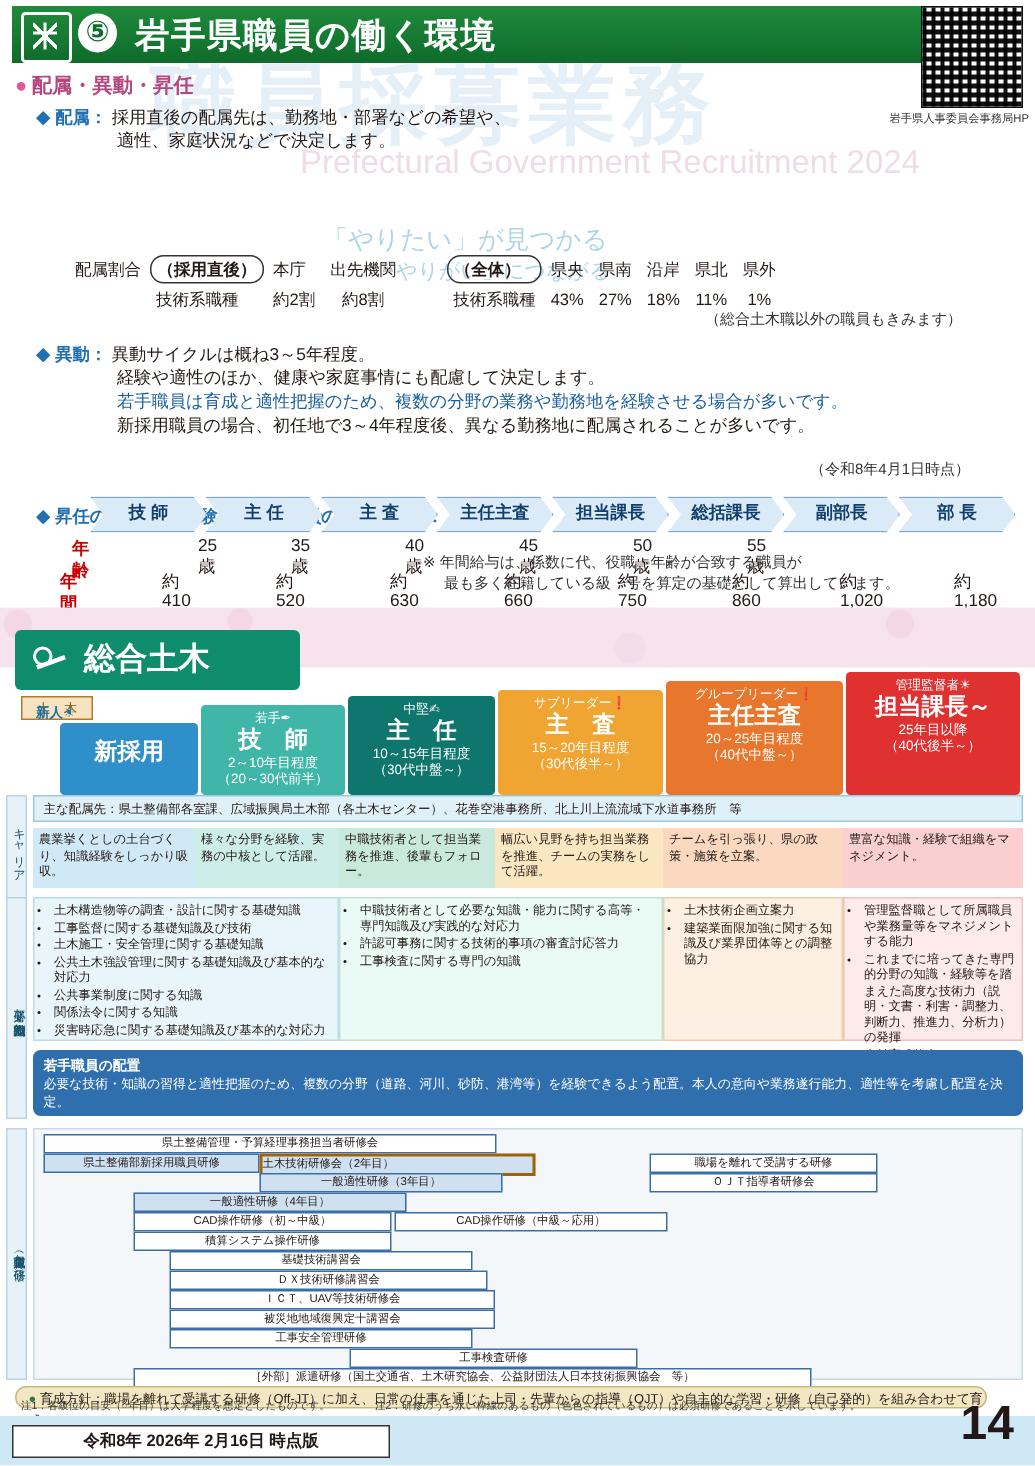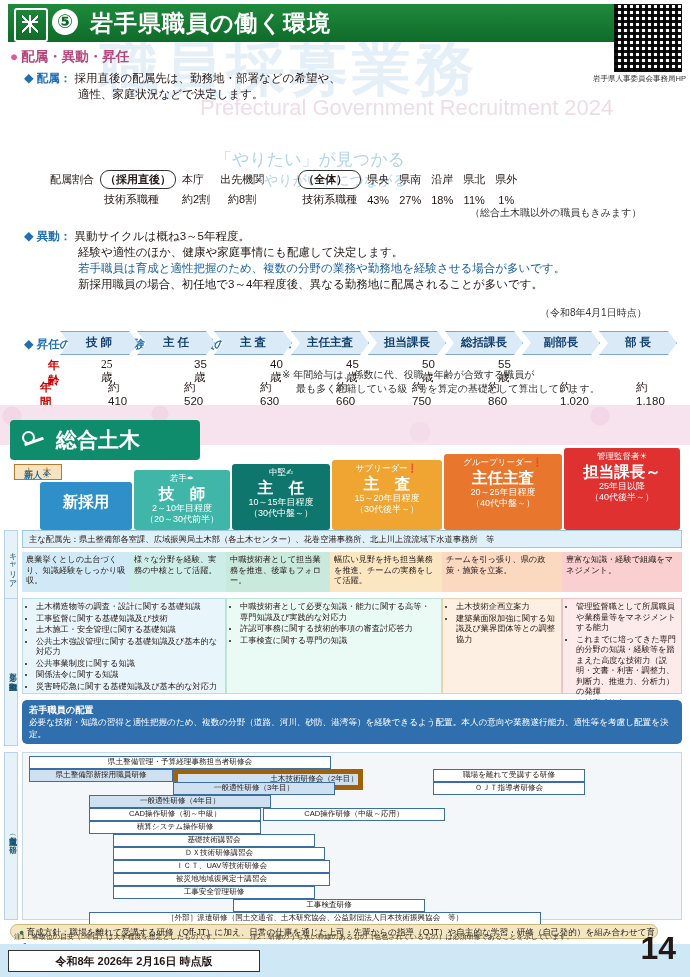--- a/index.html
+++ b/index.html
@@ -167,21 +167,21 @@
       <div class="chev" style="width:76px">主 査</div>
       <div class="chev" style="width:76px">主任主査</div>
       <div class="chev" style="width:76px">担当課長</div>
       <div class="chev" style="width:76px">総括課長</div>
       <div class="chev" style="width:76px">副部長</div>
       <div class="chev" style="width:76px">部 長</div>
     </div>
 
     <div class="ages" style="left:8px;top:268px;">
       <span class="lbl-red" style="position:absolute;left:40px;top:42px;">年　齢</span>
-      <span style="position:absolute;left:93px;top:42px;font-family:Liberation Serif, serif;">25歳</span>
+      <span style="position:absolute;left:124px;top:42px;">25歳</span>
       <span style="position:absolute;left:186px;top:42px;">35歳</span>
       <span style="position:absolute;left:262px;top:42px;">40歳</span>
       <span style="position:absolute;left:338px;top:42px;">45歳</span>
       <span style="position:absolute;left:414px;top:42px;">50歳</span>
       <span style="position:absolute;left:490px;top:42px;">55歳</span>
     </div>
 
     <div class="sal" style="left:8px;top:290px;">
       <span class="lbl-red" style="position:absolute;left:32px;top:42px;">年間給与</span>
       <span style="position:absolute;left:100px;top:42px;">約410万円</span>
@@ -298,21 +298,21 @@
         <b>若手職員の配置</b><br>
         <span>必要な技術・知識の習得と適性把握のため、複数の分野（道路、河川、砂防、港湾等）を経験できるよう配置。本人の意向や業務遂行能力、適性等を考慮し配置を決定。</span>
       </div>
     </div>
 
     <div class="leftcol" style="top:332px;height:168px;">職員育成（主な研修）</div>
     <div style="position:absolute;left:18px;top:332px;width:660px;height:168px;background:#f3f7fa;border:1px solid #c9d9e4;box-sizing:border-box;">
       <div style="position:relative;width:100%;height:100%;" id="training-box">
         <div class="tr-item" style="position:absolute;left:6px;top:3px;width:300px;height:11px;border:1px solid #3a6ea5;background:#fff;font-size:7.6px;line-height:10px;text-align:center;">県土整備管理・予算経理事務担当者研修会</div>
         <div class="tr-item" style="position:absolute;left:6px;top:16px;width:142px;height:11px;border:1px solid #3a6ea5;background:#cfe0f0;font-size:7.6px;line-height:10px;text-align:center;">県土整備部新採用職員研修</div>
-        <div class="tr-item" style="position:absolute;left:150px;top:16px;width:180px;height:11px;border:5px solid #a16207;background:#cfe0f0;font-size:7.6px;line-height:10px;text-align:right;">土木技術研修会（2年目）</div>
+        <div class="tr-item" style="position:absolute;left:150px;top:16px;width:180px;height:11px;border:2px solid #a16207;background:#cfe0f0;font-size:7.6px;line-height:10px;text-align:left;">土木技術研修会（2年目）</div>
         <div class="tr-item" style="position:absolute;left:410px;top:16px;width:150px;height:11px;border:1px solid #3a6ea5;background:#fff;font-size:7.6px;line-height:10px;text-align:center;">職場を離れて受講する研修</div>
         <div class="tr-item" style="position:absolute;left:150px;top:29px;width:160px;height:11px;border:1px solid #3a6ea5;background:#cfe0f0;font-size:7.6px;line-height:10px;text-align:center;">一般適性研修（3年目）</div>
         <div class="tr-item" style="position:absolute;left:410px;top:29px;width:150px;height:11px;border:1px solid #3a6ea5;background:#fff;font-size:7.6px;line-height:10px;text-align:center;">ＯＪＴ指導者研修会</div>
         <div class="tr-item" style="position:absolute;left:66px;top:42px;width:180px;height:11px;border:1px solid #3a6ea5;background:#cfe0f0;font-size:7.6px;line-height:10px;text-align:center;">一般適性研修（4年目）</div>
         <div class="tr-item" style="position:absolute;left:66px;top:55px;width:170px;height:11px;border:1px solid #3a6ea5;background:#fff;font-size:7.6px;line-height:10px;text-align:center;">CAD操作研修（初～中級）</div>
         <div class="tr-item" style="position:absolute;left:240px;top:55px;width:180px;height:11px;border:1px solid #3a6ea5;background:#fff;font-size:7.6px;line-height:10px;text-align:center;">CAD操作研修（中級～応用）</div>
         <div class="tr-item" style="position:absolute;left:66px;top:68px;width:170px;height:11px;border:1px solid #3a6ea5;background:#fff;font-size:7.6px;line-height:10px;text-align:center;">積算システム操作研修</div>
         <div class="tr-item" style="position:absolute;left:90px;top:81px;width:200px;height:11px;border:1px solid #3a6ea5;background:#fff;font-size:7.6px;line-height:10px;text-align:center;">基礎技術講習会</div>
         <div class="tr-item" style="position:absolute;left:90px;top:94px;width:210px;height:11px;border:1px solid #3a6ea5;background:#fff;font-size:7.6px;line-height:10px;text-align:center;">ＤＸ技術研修講習会</div>
         <div class="tr-item" style="position:absolute;left:90px;top:107px;width:215px;height:11px;border:1px solid #3a6ea5;background:#fff;font-size:7.6px;line-height:10px;text-align:center;">ＩＣＴ、UAV等技術研修会</div>

